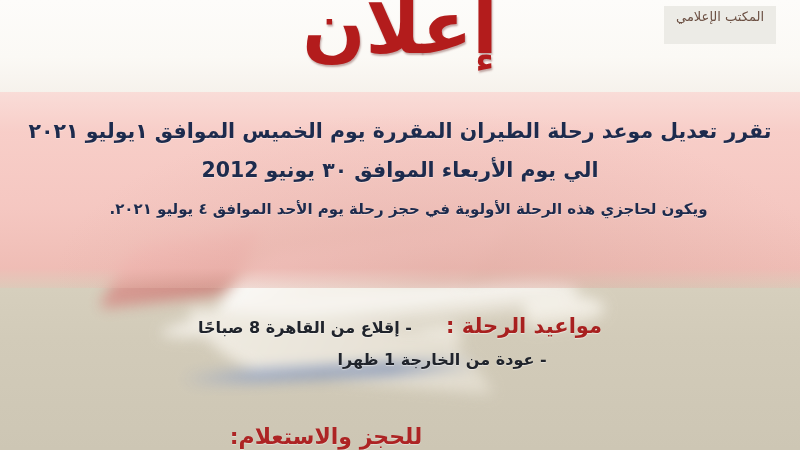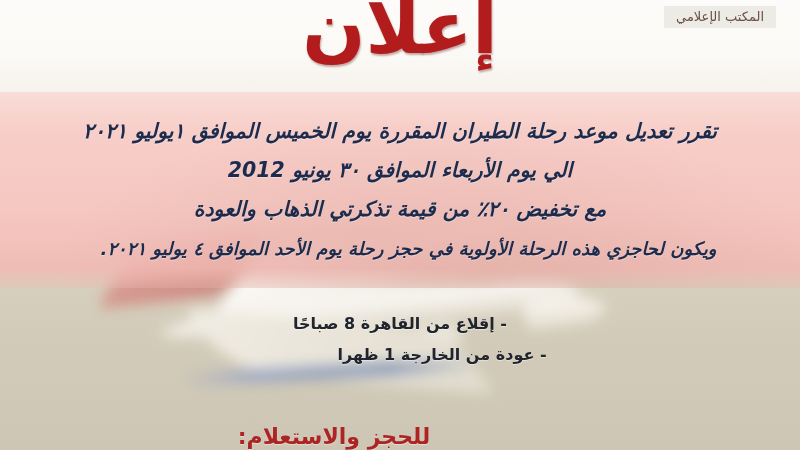--- a/index.html
+++ b/index.html
@@ -110,37 +110,37 @@
     color:#b31c1c;
     letter-spacing:-1px;
     text-shadow:1px 2px 2px rgba(90,20,20,.35);
     line-height:1.12;
   }
   .office-badge{
     position:absolute;right:24px;top:6px;
     background:#ecebe6;
     color:#6b4f42;
     font-size:13px;
-    padding:3px 12px 4px 12px;
+    padding:3px 12px 20px 12px;
     letter-spacing:.5px;
     white-space:nowrap;
   }
 
   
   .body-text{
     position:absolute;left:0;top:112px;width:800px;
     text-align:center;
     color:#1d2b4d;
     font-size:20.5px;
     font-weight:bold;
     line-height:39px;
     text-shadow:0 1px 0 rgba(255,255,255,.35);
   }
-  .body-text p{margin:0;padding:0 18px;white-space:nowrap;font-style:italic;}
-  .body-text p.wide{font-size:18px;padding-left:35px;}
+  .body-text p{margin:0;padding:0 18px;white-space:nowrap;}
+  .body-text p.wide{font-size:15px;padding-left:35px;}
 
   
   .schedule{
     position:absolute;left:0;top:314px;width:800px;
   }
   .sched-row{
     display:flex;
     align-items:baseline;
     justify-content:center;
     gap:34px;
@@ -157,21 +157,21 @@
     color:#20242c;
     font-size:16px;
     font-weight:bold;
     text-shadow:0 1px 1px rgba(255,255,255,.45);
     white-space:nowrap;
   }
   .sched-row.second{padding-inline-end:84px;}
 
   
   .footer-line{
-    position:absolute;left:8px;top:424px;width:652px;
+    position:absolute;left:0;top:424px;width:652px;
     text-align:center;
     color:#ad2424;
     font-size:22px;
     font-weight:bold;
     letter-spacing:0;
     overflow:hidden;
     height:26px;
     text-shadow:0 1px 1px rgba(255,255,255,.4);
   }
 </style>
@@ -195,26 +195,26 @@
   <div class="band-pink"></div>
 
   <div class="header">
     <div class="header-title">إعلان</div>
     <div class="office-badge">المكتب الإعلامي</div>
   </div>
 
   <div class="body-text">
     <p>تقرر تعديل موعد رحلة الطيران المقررة يوم الخميس الموافق ١يوليو ٢٠٢١</p>
     <p>الي يوم الأربعاء الموافق ٣٠ يونيو 2012</p>
-    <p>مع تخفيض ٢٠٪ من قيمة تذكرتي الذهاب والعودة</p>
     <p class="wide">ويكون لحاجزي هذه الرحلة الأولوية في حجز رحلة يوم الأحد الموافق ٤ يوليو ٢٠٢١.</p>
   </div>
 
   <div class="schedule">
     <div class="sched-row">
+      <span class="sched-heading">مواعيد الرحلة :</span>
       <span class="sched-item">-   إقلاع من القاهرة 8 صباحًا</span>
     </div>
     <div class="sched-row second">
       <span class="sched-item">-   عودة من الخارجة 1 ظهرا</span>
     </div>
   </div>
 
   <div class="footer-line">للحجز والاستعلام:</div>
 
 </div>

